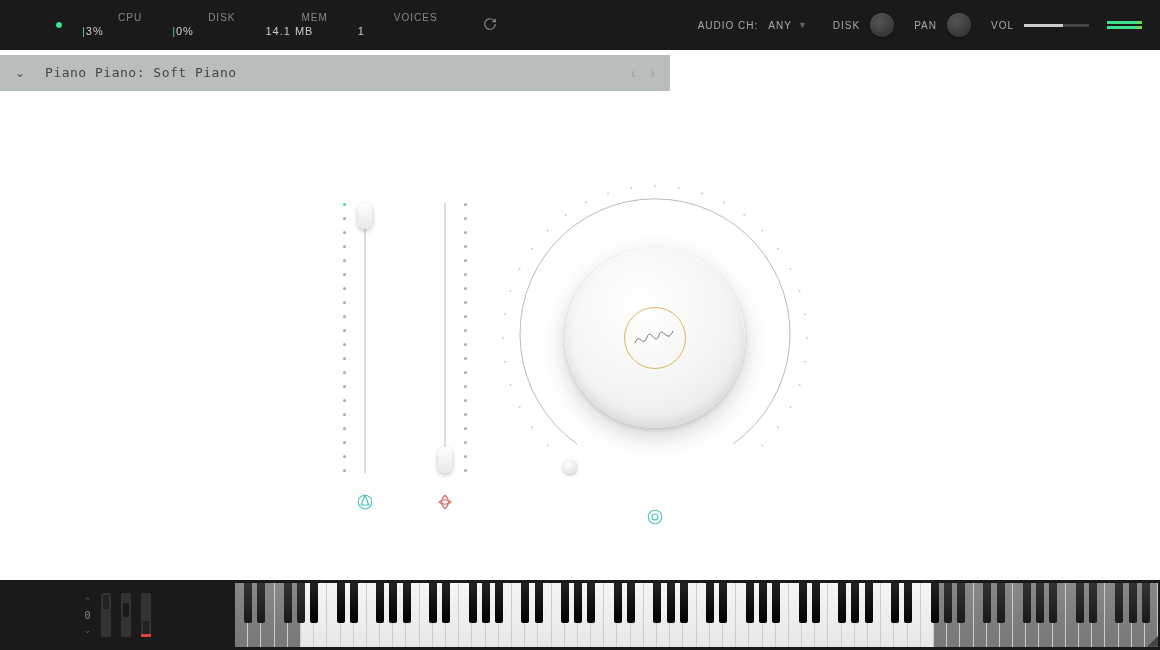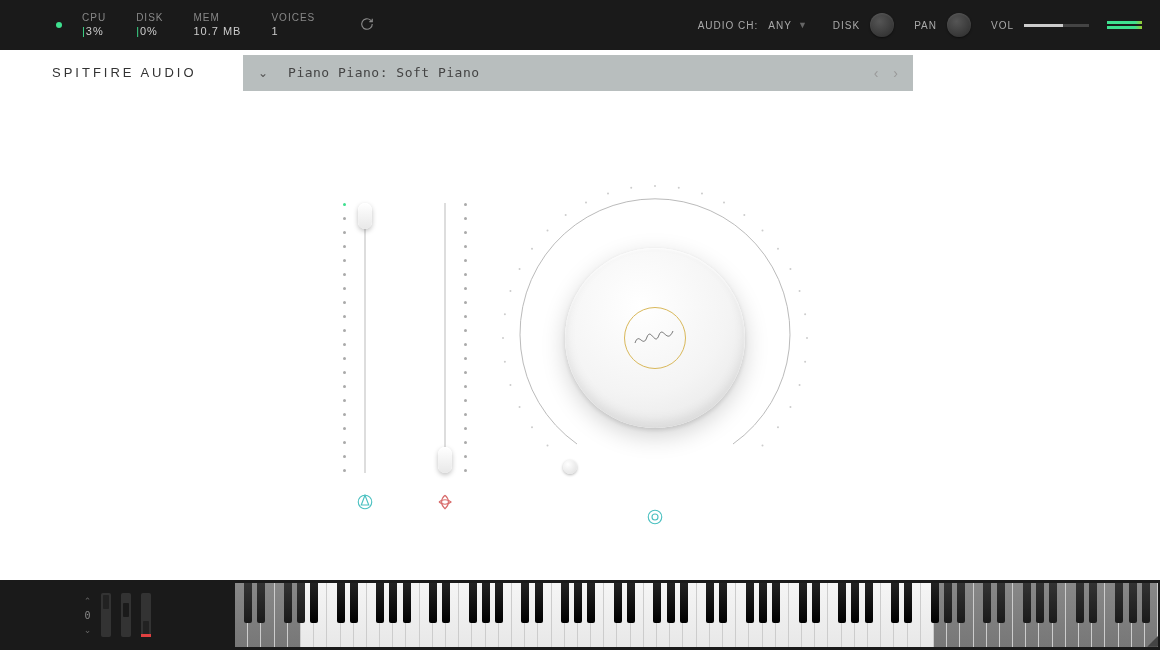--- a/index.html
+++ b/index.html
@@ -2,21 +2,21 @@
 <html><head>
 <meta charset="utf-8">
 <style>
 * { margin:0; padding:0; box-sizing:border-box; font-family: Arial, Helvetica, sans-serif; }
 body { width:1160px; height:650px; background:#fff; overflow:hidden; position:relative; }
 
 
 .topbar { width:100%; height:50px; background:#1a1a1a; display:flex; align-items:center; color:#aaa; font-size:10px; letter-spacing:1px; }
 .led { width:6px; height:6px; border-radius:50%; background:#3ee08f; margin-left:56px; margin-right:20px; }
 .stat { margin-right:30px; }
-.stat .label { color:#888; font-size:10px; text-transform:uppercase; }
+.stat .label { color:#888; font-size:10px; text-transform:uppercase;margin-left:36px; }
 .stat .val { color:#ccc; font-size:11px; margin-top:2px; font-family:monospace; }
 .stat .val .bar { color:#3ee08f; }
 .refresh { margin-left:15px; color:#888; cursor:pointer; }
 .refresh svg { width:14px; height:14px; }
 .spacer { flex:1; }
 .midi { margin-right:10px; font-size:10px; letter-spacing:1px; }
 .midi-val { margin-right:25px; display:flex; align-items:center; gap:6px; }
 .chev { font-size:9px; color:#666; }
 .knob-sm { width:24px; height:24px; border-radius:50%; background:radial-gradient(circle at 40% 35%,#555,#2a2a2a); position:relative; margin-right:20px; cursor:pointer; box-shadow:inset 0 1px 2px rgba(255,255,255,0.1),0 1px 2px rgba(0,0,0,0.5); }
 .knob-lbl { margin-right:10px; font-size:10px; letter-spacing:1px; }
@@ -95,21 +95,21 @@
   <div class="stat">
     <div class="label">CPU</div>
     <div class="val"><span class="bar">|</span><span>3%</span></div>
   </div>
   <div class="stat">
     <div class="label">DISK</div>
     <div class="val"><span class="bar">|</span><span>0%</span></div>
   </div>
   <div class="stat">
     <div class="label">MEM</div>
-    <div class="val"><span>10.7 MB</span></div>
+    <div class="val"><span>14.1 MB</span></div>
   </div>
   <div class="stat">
     <div class="label">VOICES</div>
     <div class="val"><span>1</span></div>
   </div>
   <div class="refresh">
     <svg viewBox="0 0 24 24" fill="none" stroke="#888" stroke-width="2">
         <path d="M21 12a9 9 0 1 1-3-6.7L21 8"></path>
         <path d="M21 3v5h-5"></path>
       </svg>
@@ -128,21 +128,20 @@
   <div class="volbar">
       <div class="fill"></div>
     </div>
   <div class="meter">
       <div></div>
       <div></div>
     </div>
 </div>
 
 <div class="presetrow">
-  <div class="brand">SPITFIRE AUDIO</div>
   <div class="preset">
     <span class="dd">⌄</span>
     <span class="name">Piano Piano: Soft Piano</span>
     <div class="arrows">
       <span>‹</span>
       <span>›</span>
     </div>
   </div>
 </div>
 

